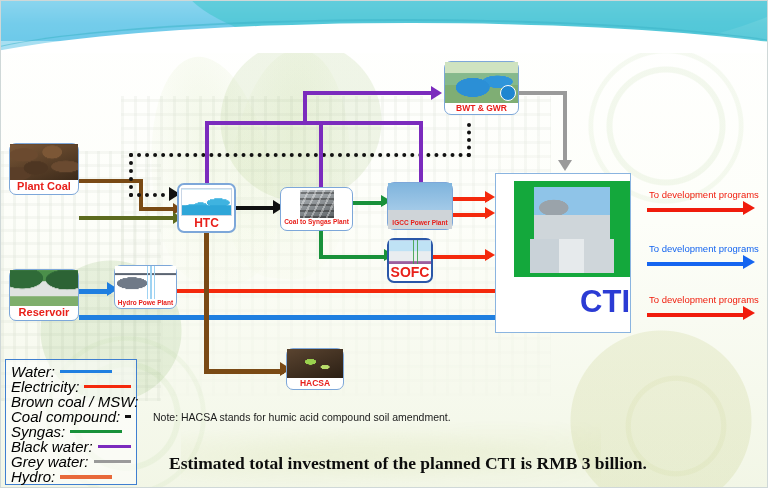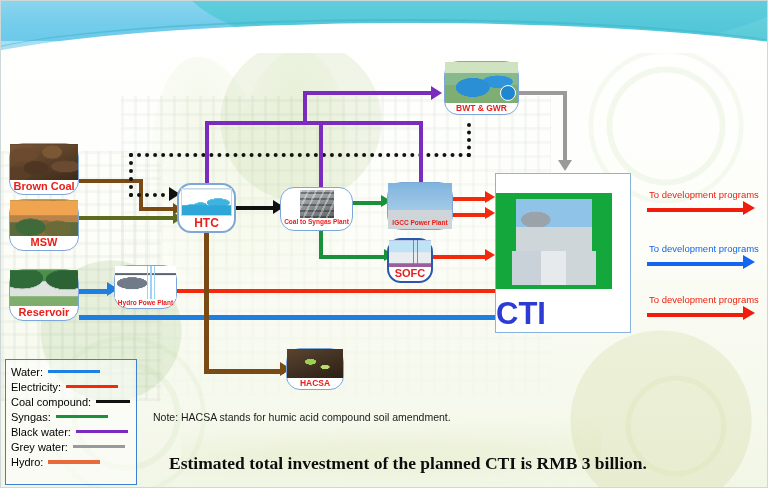--- a/index.html
+++ b/index.html
@@ -48,21 +48,21 @@
   .w1{left:-60px;top:-120px;width:900px;height:200px;background:#5fc4e8;opacity:.55;transform:rotate(-3deg);}
   .w2{left:180px;top:-118px;width:760px;height:190px;background:#2ec4c4;opacity:.45;}
   .hdr-white{position:absolute;left:-80px;top:22px;width:980px;height:120px;border-radius:50%;background:#ffffff;}
   .hdr-thin{position:absolute;left:-40px;top:18px;width:880px;height:90px;border-radius:50%;
             border-top:2px solid rgba(60,180,200,.55);background:transparent;}
   .title{position:absolute;left:18px;top:2px;font-size:31px;font-weight:bold;color:#11667a;
          letter-spacing:-.4px;font-family:"Liberation Sans",sans-serif;white-space:nowrap;}
 
   
   .node{position:absolute;box-sizing:border-box;background:#ffffff;
-        border:1px solid #7da7d9;border-radius:14px;
+        border:1px solid #7da7d9;border-radius:7px;
         display:flex;flex-direction:column;align-items:center;justify-content:flex-start;}
   .node .thumb{width:100%;flex:1 1 auto;background-size:cover;background-position:center;}
   .node .cap{font-weight:bold;color:#e8201b;text-align:center;line-height:1.05;
              white-space:nowrap;padding:1px 2px;}
 
   
   .t-coal{background:
      radial-gradient(ellipse at 20% 30%, #6b4a2f 0 18%, rgba(0,0,0,0) 19%),
      radial-gradient(ellipse at 62% 22%, #7c5736 0 16%, rgba(0,0,0,0) 17%),
      radial-gradient(ellipse at 38% 66%, #4e3622 0 20%, rgba(0,0,0,0) 21%),
@@ -109,21 +109,21 @@
      radial-gradient(ellipse at 42% 44%, #9ad14e 0 12%, rgba(0,0,0,0) 13%),
      radial-gradient(ellipse at 68% 62%, #b9dd6a 0 8%, rgba(0,0,0,0) 9%),
      linear-gradient(160deg,#5a4430,#2b1f14);}
 
   .badge{position:absolute;right:2px;bottom:13px;width:14px;height:14px;border-radius:50%;
          background:#1f86d0;border:1px solid #fff;}
 
   
   .cti{position:absolute;left:494px;top:172px;width:136px;height:160px;
        background:#fff;border:1px solid #8ab4e0;box-sizing:border-box;
-       display:flex;flex-direction:column;align-items:flex-start;padding-top:19px;}
+       display:flex;flex-direction:column;align-items:flex-end;padding-top:7px;}
   .cti-green{width:116px;height:96px;background:#14a83c;position:relative;overflow:hidden;}
   .cti-ph1{position:absolute;left:20px;top:6px;width:76px;height:52px;
      background:
        linear-gradient(180deg, rgba(255,255,255,0) 0 54%, #cfd6da 54% 100%),
        radial-gradient(ellipse at 26% 40%, #9aa3aa 0 18%, rgba(0,0,0,0) 19%),
        linear-gradient(180deg,#8fc4e8 0 58%, #d7dde1 58% 100%);}
   .cti-ph2{position:absolute;left:16px;top:58px;width:84px;height:34px;
      background:
        linear-gradient(90deg,#c9d2d8 0 34%, #e6eaec 34% 64%, #cfd6da 64% 100%),
        #dfe4e7;}
@@ -132,21 +132,21 @@
 
   
   .ln{position:absolute;}
   .ah{position:absolute;width:0;height:0;}
 
   
   .legend{position:absolute;left:4px;top:358px;width:132px;height:126px;
           background:rgba(255,255,255,.55);border:1px solid #3f7fd0;box-sizing:border-box;
           padding:4px 5px;}
   .lg-row{display:flex;align-items:center;height:15px;}
-  .lg-name{font-size:11px;color:#000;white-space:nowrap;}
+  .lg-name{font-size:15px;color:#000;white-space:nowrap;font-style:italic;}
   .lg-swatch{height:3px;margin-left:5px;flex:1 1 auto;max-width:52px;}
 
   .note{position:absolute;left:152px;top:410px;font-size:10.5px;color:#1a1a1a;white-space:nowrap;}
   .invest{position:absolute;left:168px;top:452px;font-size:17.5px;font-weight:bold;color:#0d0d0d;
           font-family:"Liberation Serif",serif;white-space:nowrap;}
 
   .devlabel{position:absolute;font-size:9.5px;white-space:nowrap;}
 </style>
 </head>
 <body>
@@ -228,27 +228,23 @@
 
   <div class="ln" style="left:646px;top:207px;width:100px;height:4px;background:#f01c0c;"></div>
   <div class="ah" style="left:742px;top:200px;border-top:7px solid transparent;border-bottom:7px solid transparent;border-left:12px solid #f01c0c;"></div>
   <div class="ln" style="left:646px;top:261px;width:100px;height:4px;background:#1565f0;"></div>
   <div class="ah" style="left:742px;top:254px;border-top:7px solid transparent;border-bottom:7px solid transparent;border-left:12px solid #1565f0;"></div>
   <div class="ln" style="left:646px;top:312px;width:100px;height:4px;background:#f01c0c;"></div>
   <div class="ah" style="left:742px;top:305px;border-top:7px solid transparent;border-bottom:7px solid transparent;border-left:12px solid #f01c0c;"></div>
 
   <div class="node" style="left:8px;top:142px;width:70px;height:52px;">
     <div class="thumb t-coal"></div>
-    <div class="cap" style="font-size:11px;">Brown Coal</div>
-  </div>
-
-  <div class="node" style="left:8px;top:198px;width:70px;height:52px;">
-    <div class="thumb t-msw"></div>
-    <div class="cap" style="font-size:11px;">MSW</div>
-  </div>
+    <div class="cap" style="font-size:11px;">Plant Coal</div>
+  </div>
+
 
   <div class="node" style="left:8px;top:268px;width:70px;height:52px;">
     <div class="thumb t-dam"></div>
     <div class="cap" style="font-size:11px;">Reservoir</div>
   </div>
 
   <div class="node" style="left:113px;top:264px;width:63px;height:44px;">
     <div class="thumb t-hydro"></div>
     <div class="cap" style="font-size:6.5px;">Hydro Powe Plant</div>
   </div>
@@ -263,21 +259,21 @@
     <div class="cap" style="font-size:6.5px;">Coal to Syngas Plant</div>
   </div>
 
   <div class="node" style="left:386px;top:181px;width:66px;height:48px;">
     <div class="thumb t-igcc"></div>
     <div class="cap" style="font-size:6.5px;position:absolute;bottom:1px;left:0;right:0;">IGCC Power Plant</div>
   </div>
 
   <div class="node" style="left:386px;top:237px;width:46px;height:45px;border:2px solid #2a57a8;">
     <div class="thumb t-sofc"></div>
-    <div class="cap" style="font-size:11px;">SOFC</div>
+    <div class="cap" style="font-size:14px;">SOFC</div>
   </div>
 
   <div class="node" style="left:443px;top:60px;width:75px;height:54px;position:absolute;">
     <div class="thumb t-bwt"></div>
     <div class="badge"></div>
     <div class="cap" style="font-size:8.5px;">BWT &amp; GWR</div>
   </div>
 
   <div class="node" style="left:285px;top:347px;width:58px;height:42px;">
     <div class="thumb t-hacsa"></div>
@@ -299,20 +295,24 @@
   <div class="legend">
     <div class="lg-row">
       <span class="lg-name">Water:</span>
       <span class="lg-swatch" style="background:#1f7fe0;"></span>
     </div>
     <div class="lg-row">
       <span class="lg-name">Electricity:</span>
       <span class="lg-swatch" style="background:#f4290c;"></span>
     </div>
     <div class="lg-row">
+      <span class="lg-name">Brown coal / MSW:</span>
+      <span class="lg-swatch" style="background:#7a4a15;max-width:34px;"></span>
+    </div>
+    <div class="lg-row">
       <span class="lg-name">Coal compound:</span>
       <span class="lg-swatch" style="background:#111;max-width:34px;"></span>
     </div>
     <div class="lg-row">
       <span class="lg-name">Syngas:</span>
       <span class="lg-swatch" style="background:#18913a;"></span>
     </div>
     <div class="lg-row">
       <span class="lg-name">Black water:</span>
       <span class="lg-swatch" style="background:#7b2bbd;"></span>

